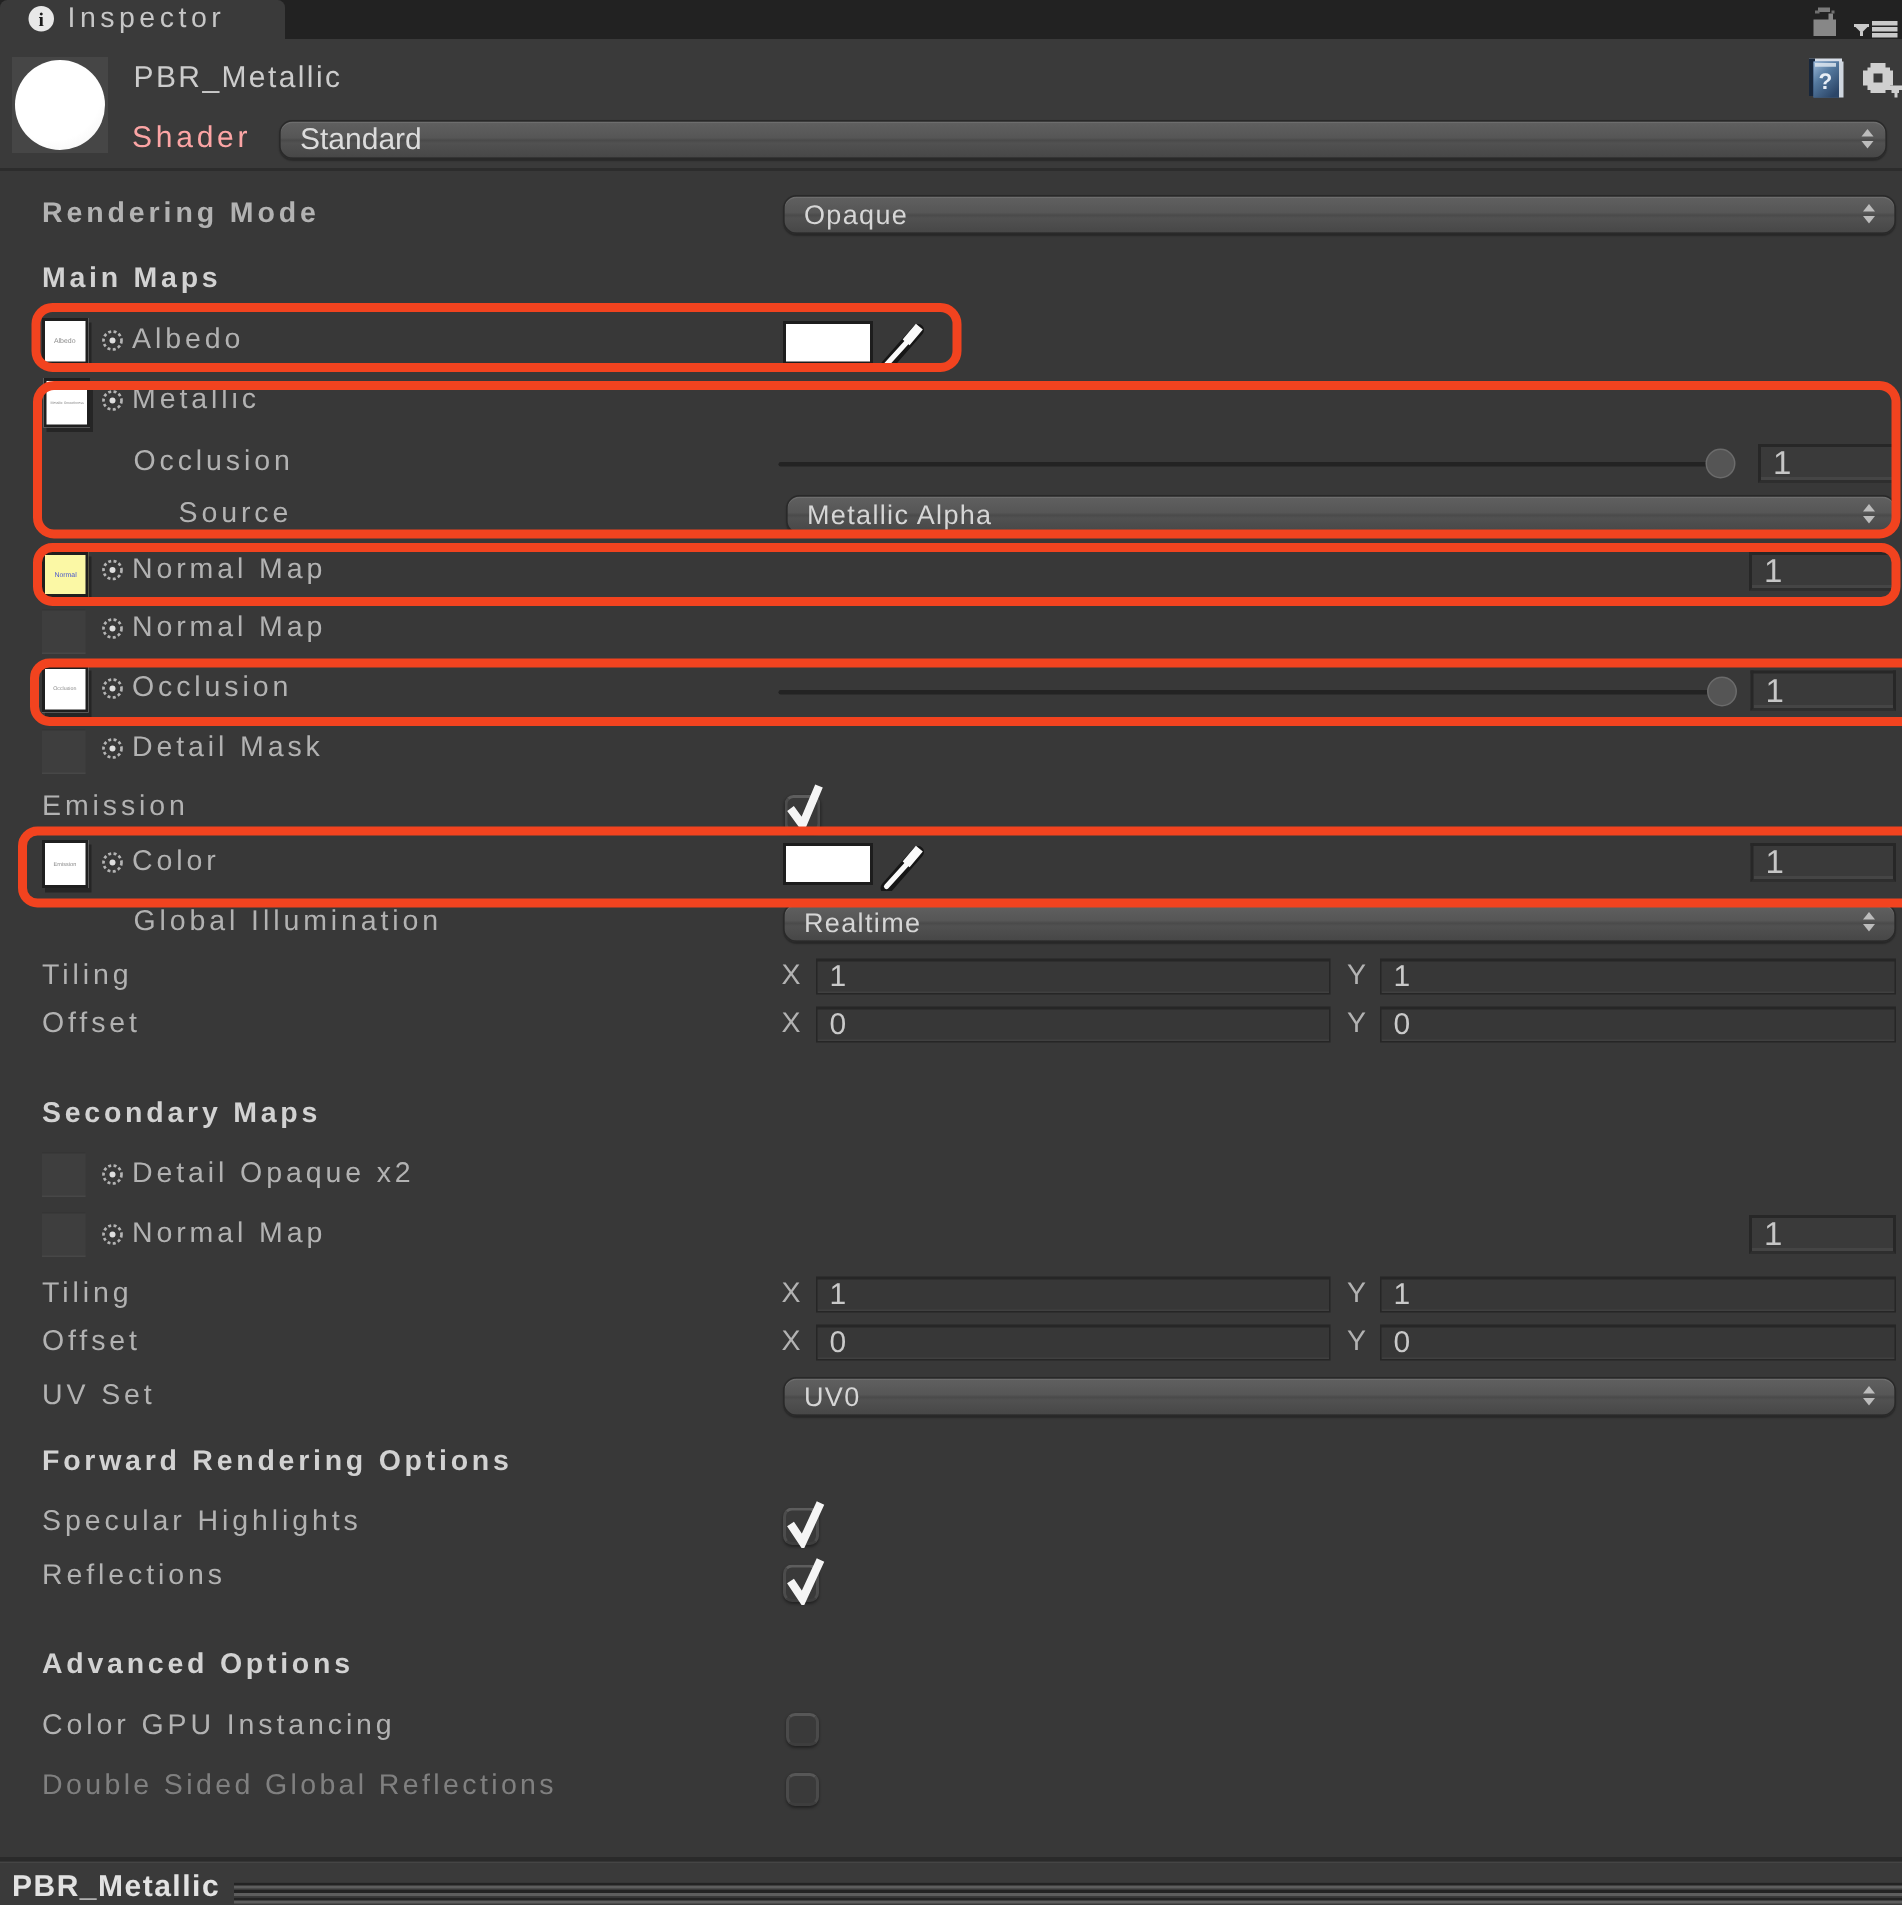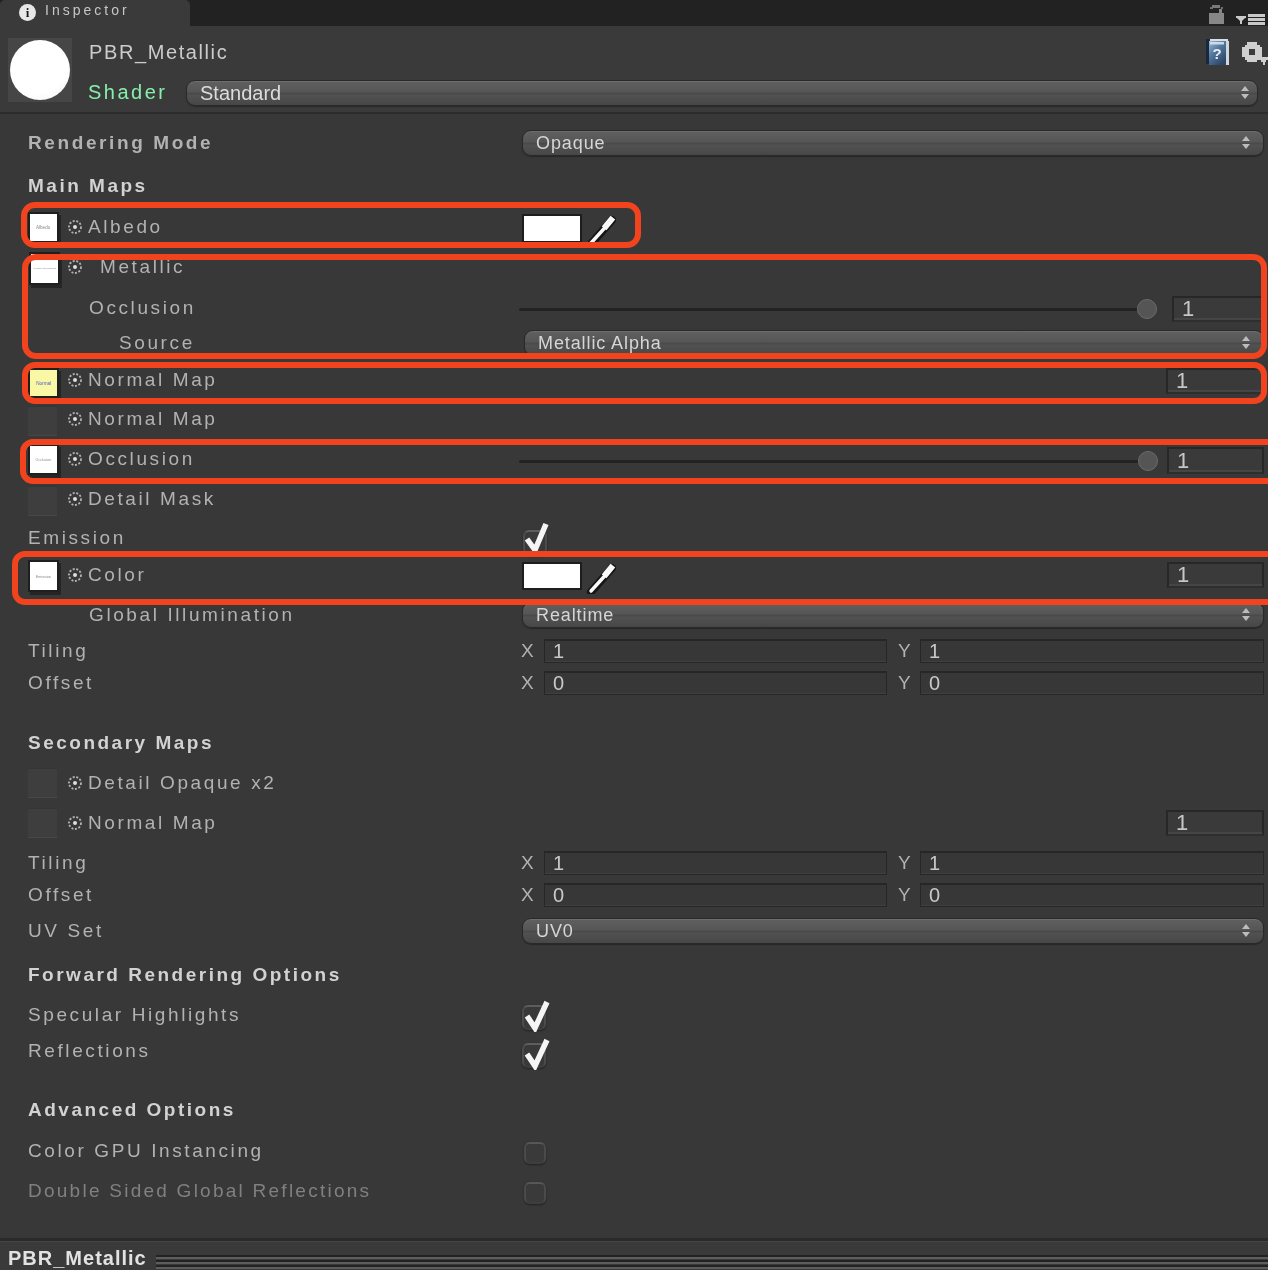--- a/index.html
+++ b/index.html
@@ -31,21 +31,21 @@
   .cb.off{background:#3a3a3a;border-color:#4a4a4a;border-top-color:#575757;border-bottom-color:#3e3e3e;}
   .ol{position:absolute;border:6px solid #f2431f;border-radius:14px;}
   .sw{position:absolute;background:#ffffff;border:2px solid #1d1d1d;}
 </style>
 </head>
 <body>
 
 <div class="abs" style="left:0;top:0;width:1268px;height:26px;background:#222222;"></div>
 <div class="abs" style="left:0;top:0;width:190px;height:26px;background:#3a3a3a;border-radius:5px 5px 0 0;"></div>
 <div class="abs" style="left:19px;top:4px;width:17px;height:17px;border-radius:50%;background:#e8e8e8;color:#1a1a1a;font-size:13px;font-weight:bold;font-family:'Liberation Serif',serif;text-align:center;line-height:17px;">i</div>
-<div class="abs" style="left:45px;top:2px;font-size:14px;letter-spacing:3px;color:#c6c6c6;">Inspector</div>
+<div class="abs" style="left:45px;top:2px;font-size:19px;letter-spacing:3px;color:#c6c6c6;">Inspector</div>
 
 <div class="abs" style="left:1209px;top:13px;width:15px;height:11px;background:#878787;"></div>
 <div class="abs" style="left:1219px;top:9px;width:3px;height:5px;background:#878787;"></div>
 <div class="abs" style="left:1212px;top:5px;width:8px;height:3px;background:#7a7a7a;"></div>
 <div class="abs" style="left:1210px;top:7px;width:3px;height:2px;background:#6f6f6f;"></div>
 <div class="abs" style="left:1221px;top:7px;width:2px;height:2px;background:#6f6f6f;"></div>
 
 <div class="abs" style="left:1248px;top:14px;width:17px;height:3px;background:#c9c9c9;"></div>
 <div class="abs" style="left:1248px;top:18px;width:17px;height:3px;background:#c9c9c9;"></div>
 <div class="abs" style="left:1248px;top:22px;width:17px;height:3px;background:#c9c9c9;"></div>
@@ -78,21 +78,21 @@
 <div class="abs" style="left:1247px;top:42px;width:10px;height:20px;background:#cfcfcf;"></div>
 <div class="abs" style="left:1242px;top:47px;width:20px;height:10px;background:#cfcfcf;"></div>
 <div class="abs" style="left:1244.5px;top:44.5px;width:4px;height:4px;background:#cfcfcf;"></div>
 <div class="abs" style="left:1255.5px;top:44.5px;width:4px;height:4px;background:#cfcfcf;"></div>
 <div class="abs" style="left:1244.5px;top:55.5px;width:4px;height:4px;background:#cfcfcf;"></div>
 <div class="abs" style="left:1255.5px;top:55.5px;width:4px;height:4px;background:#cfcfcf;"></div>
 <div class="abs" style="left:1249px;top:49px;width:6px;height:6px;background:#3a3a3a;"></div>
 <div class="abs" style="left:1259px;top:57px;width:9px;height:3px;background:#cfcfcf;"></div>
 <div class="abs" style="left:1261px;top:60px;width:5px;height:2px;background:#cfcfcf;"></div>
 <div class="abs" style="left:1262.5px;top:62px;width:2px;height:3px;background:#cfcfcf;"></div>
-<div class="abs" style="left:88px;top:81px;font-size:20px;letter-spacing:2.5px;color:#86efac;">Shader</div>
+<div class="abs" style="left:88px;top:81px;font-size:20px;letter-spacing:2.5px;color:#fca5a5;">Shader</div>
 <div class="dd" style="left:186px;top:80px;width:1057px;font-size:20px;letter-spacing:0;line-height:25px;color:#dcdcdc;">Standard</div>
 <div class="ddarrow" style="left:1241px;top:86px;"></div>
 <div class="abs" style="left:0;top:112px;width:1268px;height:2px;background:#2c2c2c;"></div>
 
 <div class="lbl" style="left:28px;top:132px;font-weight:bold;">Rendering Mode</div>
 <div class="dd" style="left:522px;top:130px;width:727px;">Opaque</div>
 <div class="ddarrow" style="left:1242px;top:136px;"></div>
 
 <div class="hdr" style="left:28px;top:175px;">Main Maps</div>
 
@@ -111,21 +111,21 @@
   <path d="M20 16 L25 10" stroke="#fafafa" stroke-width="6" stroke-linecap="square"></path>
 </svg>
 
 <div class="thumb" style="left:29px;top:252px;height:33px;background:#ffffff;">
     <span style="transform:scale(.22);">Metallic Smoothness</span>
   </div>
 <div class="obj" style="left:67px;top:259px;"><svg width="16" height="16">
       <circle cx="8" cy="8" r="6" fill="none" stroke="#b3b3b3" stroke-width="1.8" stroke-dasharray="2 1.6"></circle>
       <circle cx="8" cy="8" r="2" fill="#dedede"></circle>
     </svg></div>
-<div class="lbl" style="left:88px;top:256px;margin-left:12px;">Metallic</div>
+<div class="lbl" style="left:88px;top:256px;">Metallic</div>
 <div class="lbl" style="left:89px;top:297px;">Occlusion</div>
 <div class="track" style="left:519px;top:308px;width:634px;"></div>
 <div class="knob" style="left:1137px;top:299px;"></div>
 <div class="vbox" style="left:1172px;top:296px;width:82px;height:22px;line-height:22px;">1</div>
 <div class="lbl" style="left:119px;top:332px;">Source</div>
 <div class="dd" style="left:524px;top:330px;width:725px;">Metallic Alpha</div>
 <div class="ddarrow" style="left:1242px;top:336px;"></div>
 
 <div class="thumb" style="left:28px;top:368px;height:30px;background:#fbf8a5;color:#4a58cc;">
     <span>Normal</span>

